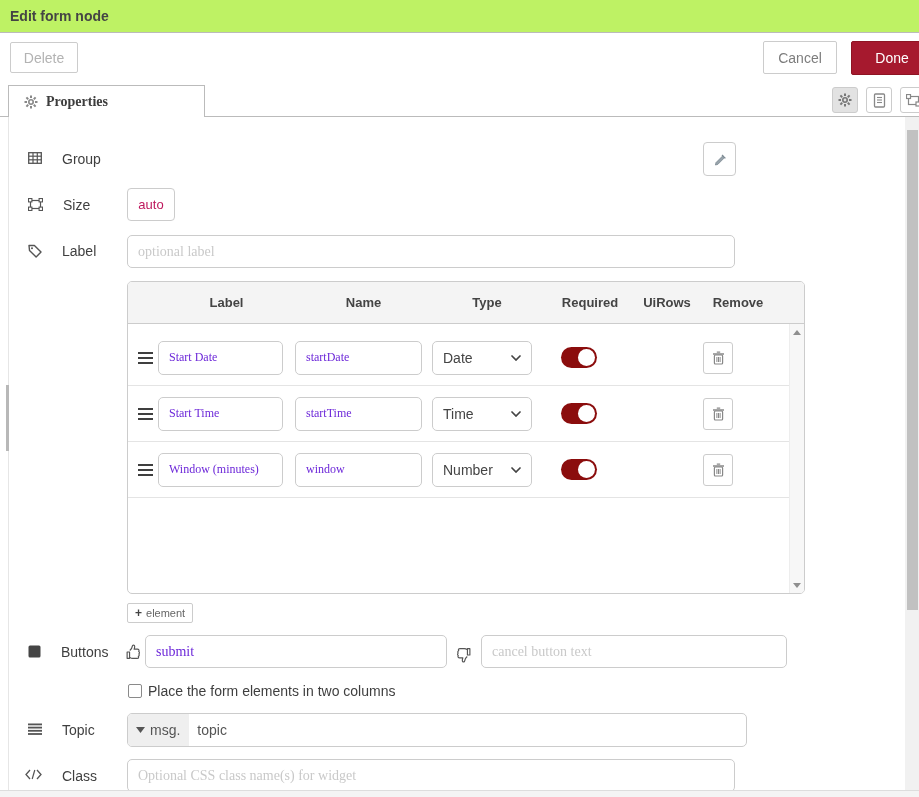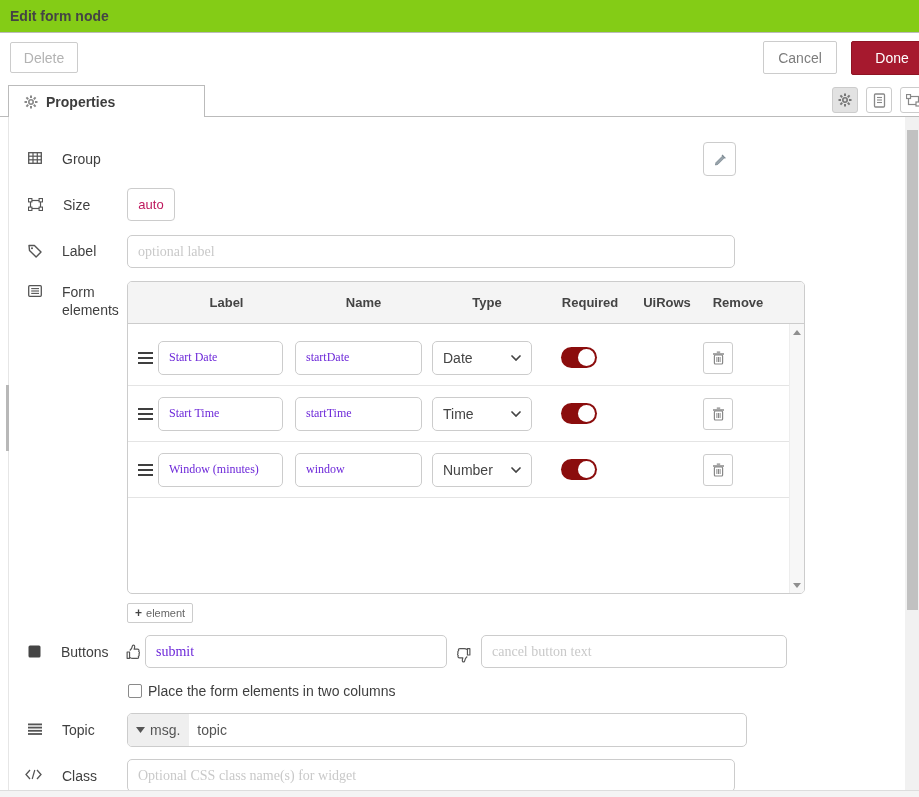--- a/index.html
+++ b/index.html
@@ -2,37 +2,37 @@
 <html><head>
 <meta charset="utf-8">
 <style>
   * { margin:0; padding:0; box-sizing:border-box; }
   html,body { width:919px; height:797px; }
   body { font-family:"Liberation Sans", sans-serif; background:#fff; color:#444; }
   .page { position:relative; width:919px; height:797px; overflow:hidden; background:#fff; }
 
   
   .dlg-header { position:absolute; left:0; top:0; width:919px; height:33px;
-    background:#84cc16; border-bottom:1px solid #bbb; display:flex; align-items:center; padding-left:10px; }
+    background:#bef264; border-bottom:1px solid #bbb; display:flex; align-items:center; padding-left:10px; }
   .dlg-title { font-size:14px; font-weight:bold; color:#444; }
 
   
   .btn { display:inline-flex; align-items:center; justify-content:center;
     border:1px solid #ccc; border-radius:2px; background:#fff; font-size:14px; cursor:pointer; }
   .btn-delete { position:absolute; left:10px; top:42px; width:68px; height:31px; color:#b3b3b3; }
   .btn-cancel { position:absolute; left:763px; top:41px; width:74px; height:33px; color:#7d7d7d; }
   .btn-done { position:absolute; left:851px; top:41px; width:82px; height:34px;
     background:#A6192E; border:1px solid #8e1423; color:#fff; }
 
   
   .tabbar-line { position:absolute; left:0; top:116px; width:919px; height:1px; background:#bbb; }
   .tab { position:absolute; left:8px; top:85px; width:197px; height:32px; background:#fff;
     border:1px solid #bbb; border-bottom:none; display:flex; align-items:center; gap:8px;
     padding-left:15px; z-index:3; }
-  .tab-label { font-size:14px; font-weight:bold; color:#3d3d3d; }
+  .tab-label { font-size:14px; font-weight:bold; color:#3d3d3d;font-family:Liberation Serif, serif; }
   .iconbtn { position:absolute; top:87px; width:26px; height:26px; border:1px solid #ccc;
     border-radius:3px; background:#fff; display:flex; align-items:center; justify-content:center; z-index:3; }
   .iconbtn.active { background:#e2e2e2; }
 
   
   .fld-label { position:absolute; left:28px; display:flex; align-items:flex-start; gap:20px;
     font-size:14px; color:#3f3f3f; width:92px; line-height:18px; }
   .fld-label .ic { flex:0 0 auto; margin-top:2px; }
   .tinput { border:1px solid #ccc; border-radius:5px; background:#fff; font-family:Liberation Serif, serif;
     font-size:14px; color:#6d28d9; padding:12px 10px; outline:none; }
@@ -200,31 +200,20 @@
     <span class="ic">
       <svg width="14" height="14" viewBox="0 0 14 14">
         <path d="M1 1.5 h5.4 L13 8.1 L8.1 13 L1.5 6.4 Z" fill="none" stroke="#555" stroke-width="1.4" stroke-linejoin="round"></path>
         <circle cx="4" cy="4.3" r="1" fill="#555"></circle>
       </svg>
     </span>
     <span>Label</span>
   </div>
   <input class="tinput" style="position: absolute; left: 127px; top: 235px; width: 608px; height: 33px;" placeholder="optional label">
 
-  <div class="fld-label" style="top:283px;">
-    <span class="ic">
-      <svg width="14" height="12" viewBox="0 0 14 12">
-        <rect x="0.7" y="0.7" width="12.6" height="10.6" rx="1" fill="none" stroke="#555" stroke-width="1.3"></rect>
-        <line x1="3.2" y1="3.6" x2="11" y2="3.6" stroke="#555" stroke-width="1.1"></line>
-        <line x1="3.2" y1="6" x2="11" y2="6" stroke="#555" stroke-width="1.1"></line>
-        <line x1="3.2" y1="8.4" x2="11" y2="8.4" stroke="#555" stroke-width="1.1"></line>
-      </svg>
-    </span>
-    <span>Form elements</span>
-  </div>
 
   <div class="fe-table">
     <div class="fe-head">
       <div class="hc"></div>
       <div class="hc">Label</div>
       <div class="hc">Name</div>
       <div class="hc">Type</div>
       <div class="hc">Required</div>
       <div class="hc">UiRows</div>
       <div class="hc">Remove</div>

